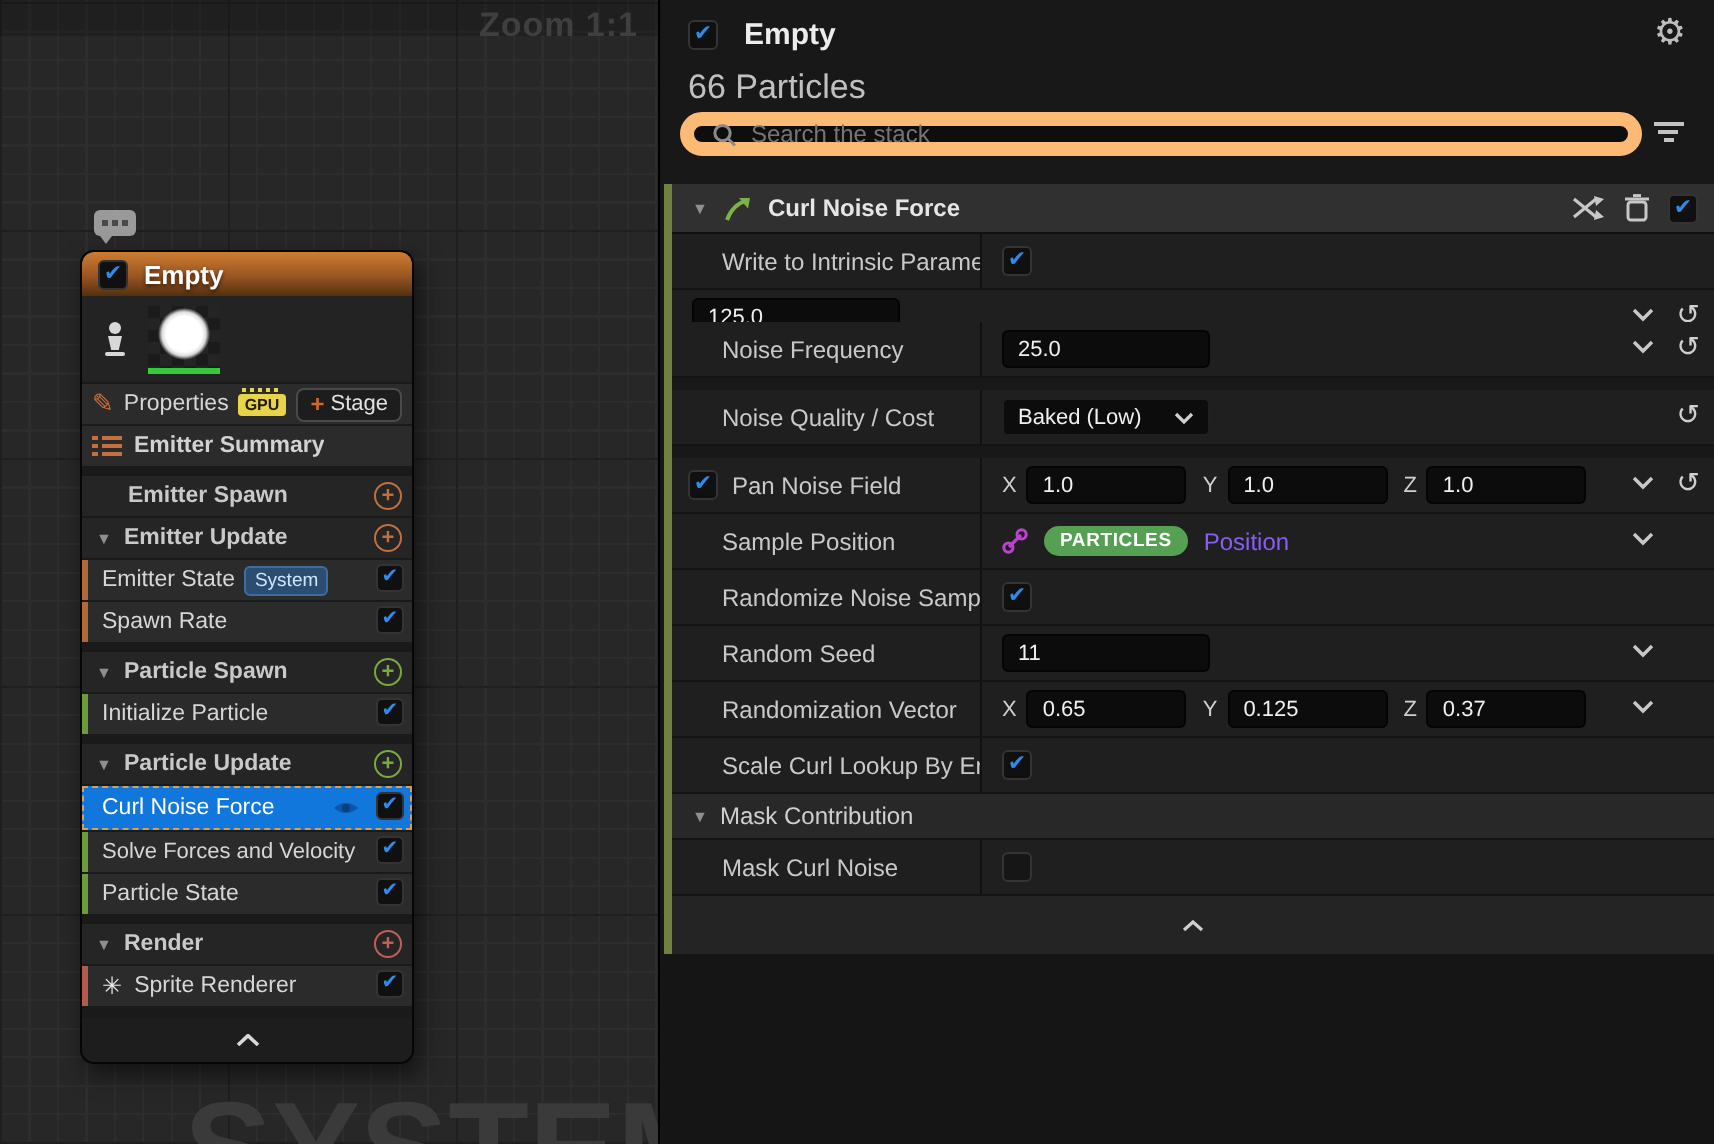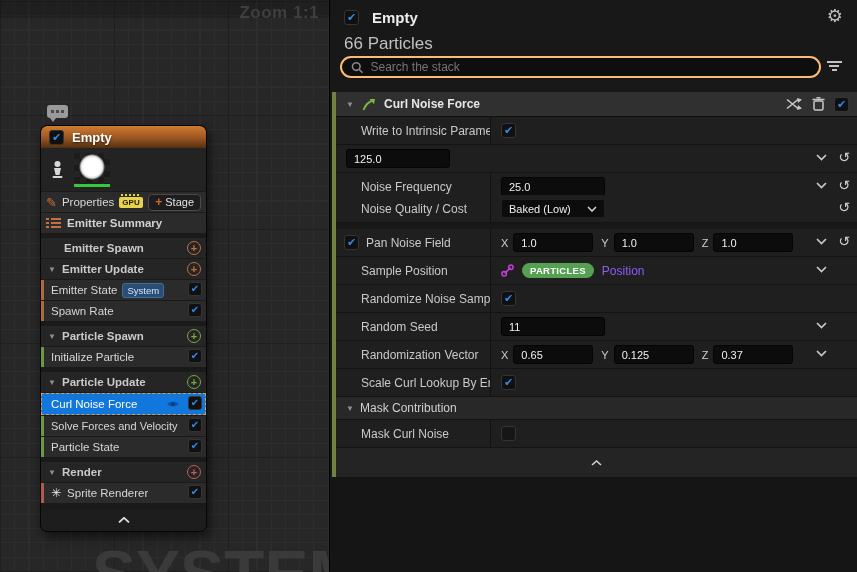--- a/index.html
+++ b/index.html
@@ -68,21 +68,21 @@
   .iconlist::after{content:"";position:absolute;left:5px;top:0;width:10px;height:2px;background:#c47040;box-shadow:0 4px 0 #c47040,0 8px 0 #c47040;}
   .staricon{color:#e8e8e8;font-size:12px;margin-right:6px;}
   .nfoot{height:22px;margin-top:6px;background:#1d1d1d;display:flex;align-items:center;justify-content:center;border-radius:0 0 6px 6px;}
 
   
   .panel{position:absolute;left:331px;top:0;width:526px;height:572px;background:#181818;}
   .phead-cb{position:absolute;left:13px;top:10px;}
   .ptitle{position:absolute;left:41px;top:9px;font-size:15px;font-weight:600;color:#ececec;}
   .gear{position:absolute;right:14px;top:7px;font-size:18px;color:#bdbdbd;line-height:1;}
   .psub{position:absolute;left:13px;top:34px;font-size:17px;color:#c0c0c0;}
-  .search{position:absolute;left:9px;top:56px;width:481px;height:22px;background:#0e0e0e;border:2px solid #fdba74;border-radius:11px;display:flex;align-items:center;padding:0 9px;gap:7px;}
+  .search{position:absolute;left:9px;top:56px;width:481px;height:22px;background:#0e0e0e;border:7px solid #fdba74;border-radius:11px;display:flex;align-items:center;padding:0 9px;gap:7px;}
   .search .ph{font-size:12px;color:#656565;background:transparent;border:none;outline:none;width:100%;font-family:inherit;}
   .filter{position:absolute;right:14px;top:61px;width:16px;height:12px;}
   .filter span{display:block;height:2px;background:#c2c2c2;margin-bottom:2px;}
   .filter span:nth-child(1){width:15px;} .filter span:nth-child(2){width:10px;margin-left:2px;} .filter span:nth-child(3){width:5px;margin-left:5px;}
 
   .greenbar{position:absolute;left:1px;top:92px;width:4px;height:385px;background:#71813f;}
   .mhead{position:absolute;left:5px;right:0;top:92px;height:25px;background:#303030;border-bottom:1px solid #101010;display:flex;align-items:center;padding:0 8px;gap:6px;}
   .mhead .mtitle{font-size:12px;font-weight:bold;color:#e6e6e6;margin-left:2px;}
   .mhead .hicons{margin-left:auto;display:flex;align-items:center;gap:9px;}
 
@@ -294,21 +294,21 @@
         <input class="inp" value="125.0" style="">
         <span class="ctl-chev">
           <svg width="11" height="7" viewBox="0 0 11 7">
               <polyline points="1,1 5.5,5.5 10,1" fill="none" stroke="#c8c8c8" stroke-width="1.7"></polyline>
             </svg>
         </span>
         <span class="ctl-undo">↺</span>
       </div>
     </div>
 
-    <div class="prow" style="top:173px">
+    <div class="prow" style="top:161px">
       <div class="plabel">Noise Frequency</div>
       <div class="pval">
         <input class="inp" value="25.0" style="">
         <span class="ctl-chev">
           <svg width="11" height="7" viewBox="0 0 11 7">
               <polyline points="1,1 5.5,5.5 10,1" fill="none" stroke="#c8c8c8" stroke-width="1.7"></polyline>
             </svg>
         </span>
         <span class="ctl-undo">↺</span>
       </div>

